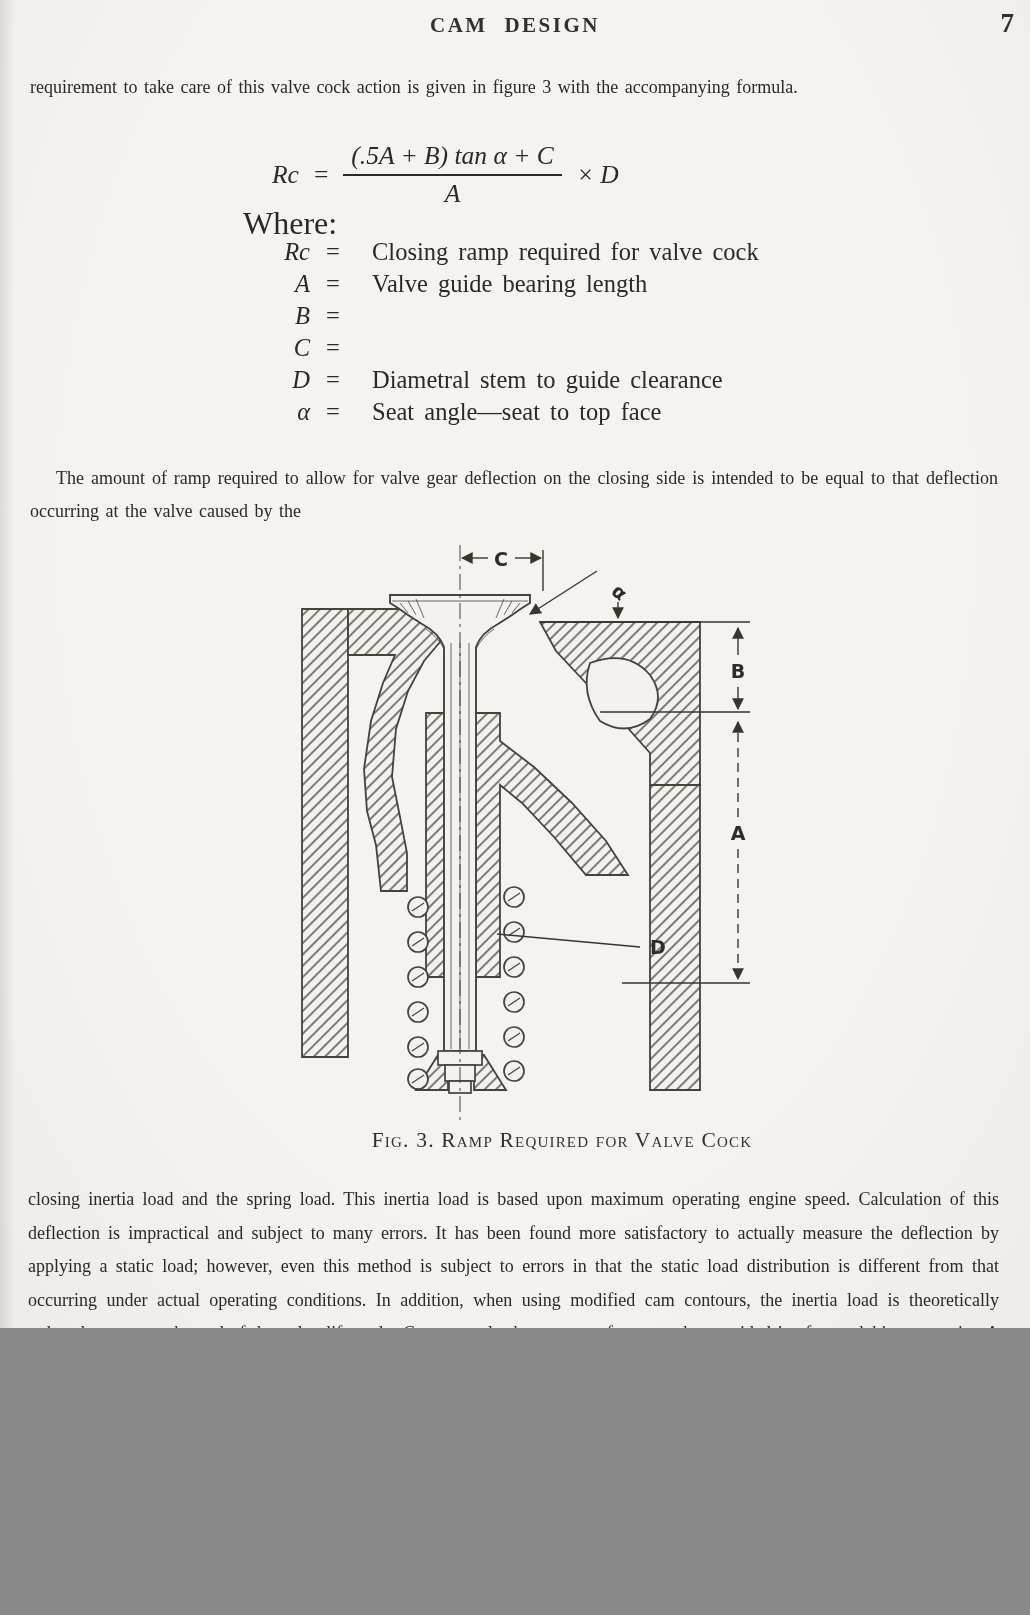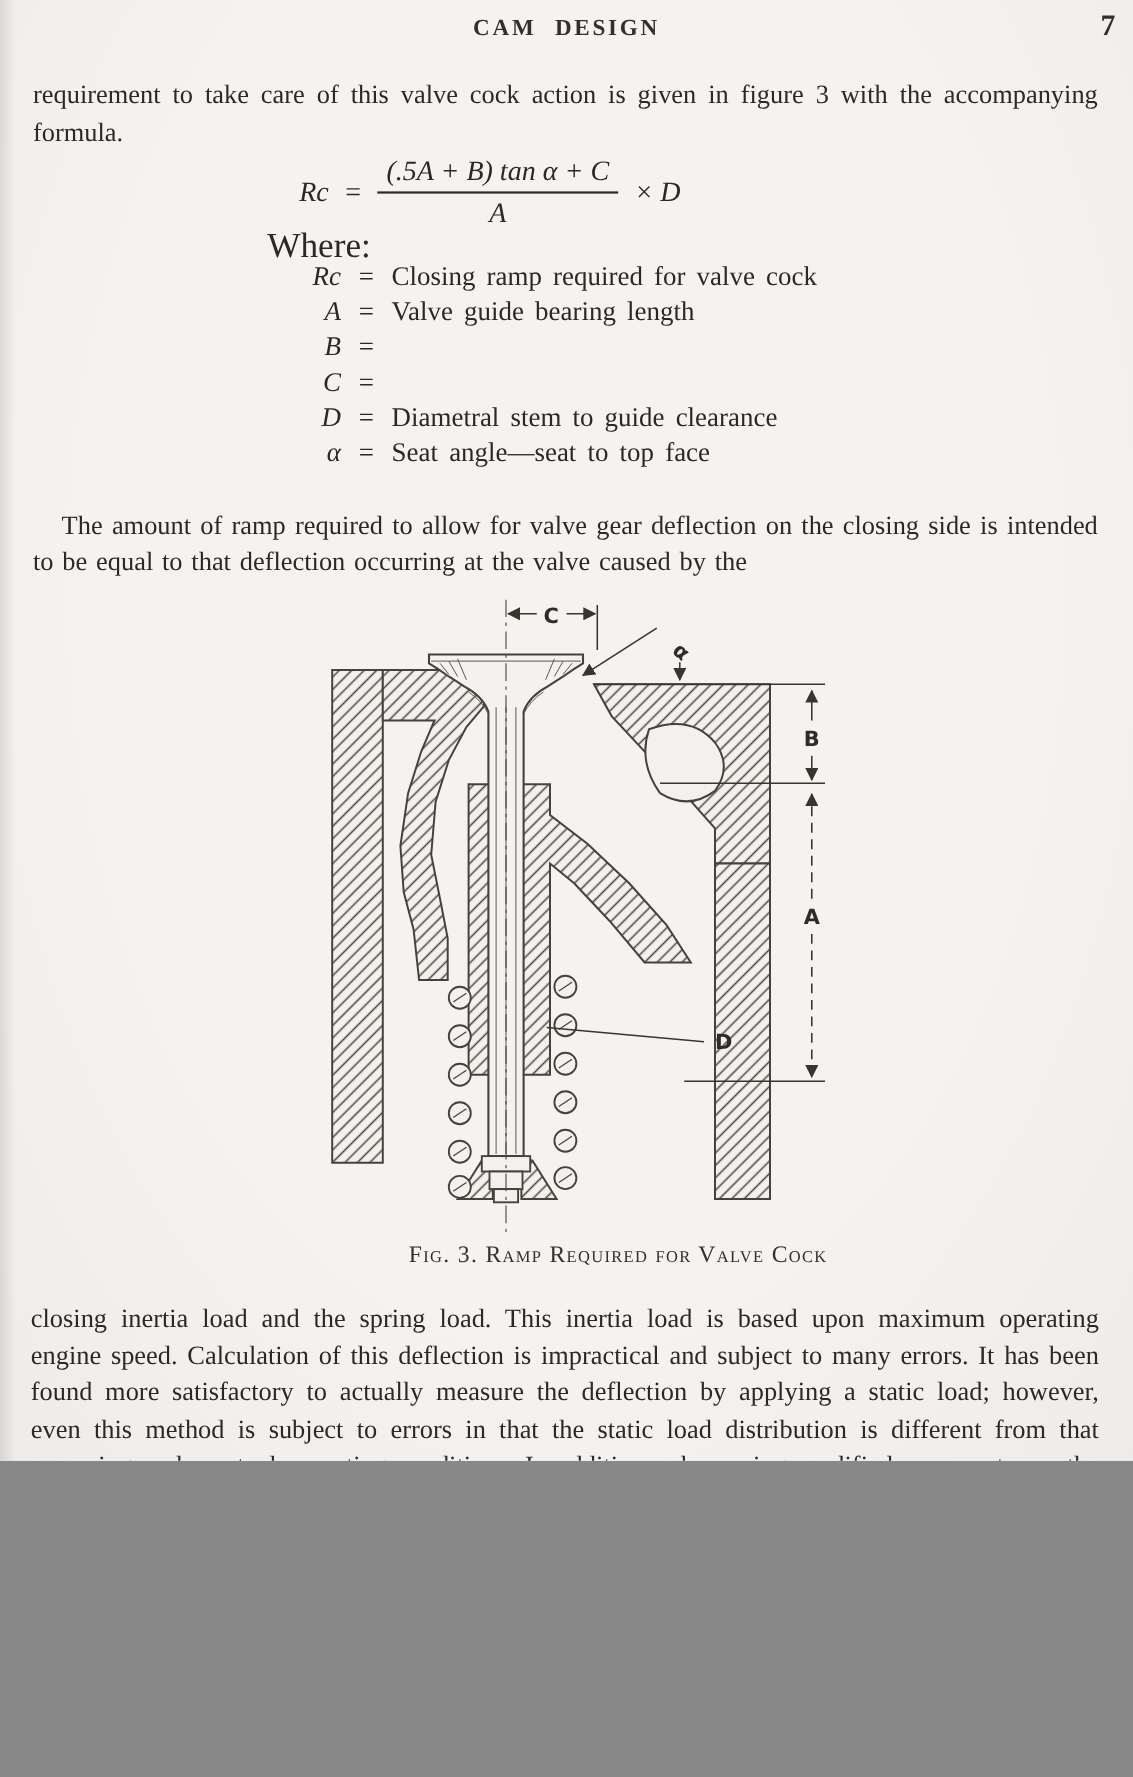--- a/index.html
+++ b/index.html
@@ -20,21 +20,21 @@
     position:absolute;top:13px;left:0;width:100%;
     text-align:center;font-weight:bold;font-size:21px;
     letter-spacing:2.5px;word-spacing:9px;color:#33302c;
   }
   .page-number{
     position:absolute;top:8px;right:16px;
     font-weight:bold;font-size:27px;color:#33302c;
   }
   .para{
     position:absolute;left:30px;width:968px;
-    font-size:24px;line-height:33.5px;
+    font-size:18px;line-height:33.5px;
     text-align:justify;word-spacing:2px;
   }
   .para-1{top:71px;}
   .para-2{top:462px;text-indent:26px;line-height:33px;}
   .para-3{top:1183px;line-height:33.6px;left:28px;width:971px;}
   .formula{
     position:absolute;top:141px;left:272px;
     display:flex;align-items:center;gap:13px;
     font-size:25.5px;
   }
@@ -45,21 +45,21 @@
   .frac .den{padding-top:3px;line-height:30px;}
   .f-mult{font-style:italic;padding-left:2px;}
   .where{
     position:absolute;top:205px;left:243px;
     font-size:32px;
   }
   .defs{position:absolute;top:236px;left:238px;font-size:24.5px;}
   .def-row{display:flex;line-height:32px;}
   .def-sym{width:72px;text-align:right;font-style:italic;flex:none;}
   .def-eq{width:46px;text-align:center;flex:none;}
-  .def-text{width:400px;word-spacing:4px;}
+  .def-text{width:400px;word-spacing:4px;margin-left:16px;}
   .figure-wrap{position:absolute;top:545px;left:288px;width:470px;height:583px;}
   .figure-caption{
     position:absolute;top:1128px;left:0;width:1030px;
     text-align:center;font-variant:small-caps;
     font-size:21.5px;letter-spacing:1.2px;color:#33302c;padding-left:47px;
   }
   .fig-label{
     font-family:"DejaVu Sans","Liberation Sans",sans-serif;
     font-weight:bold;font-size:19px;fill:#2f2c28;
   }

